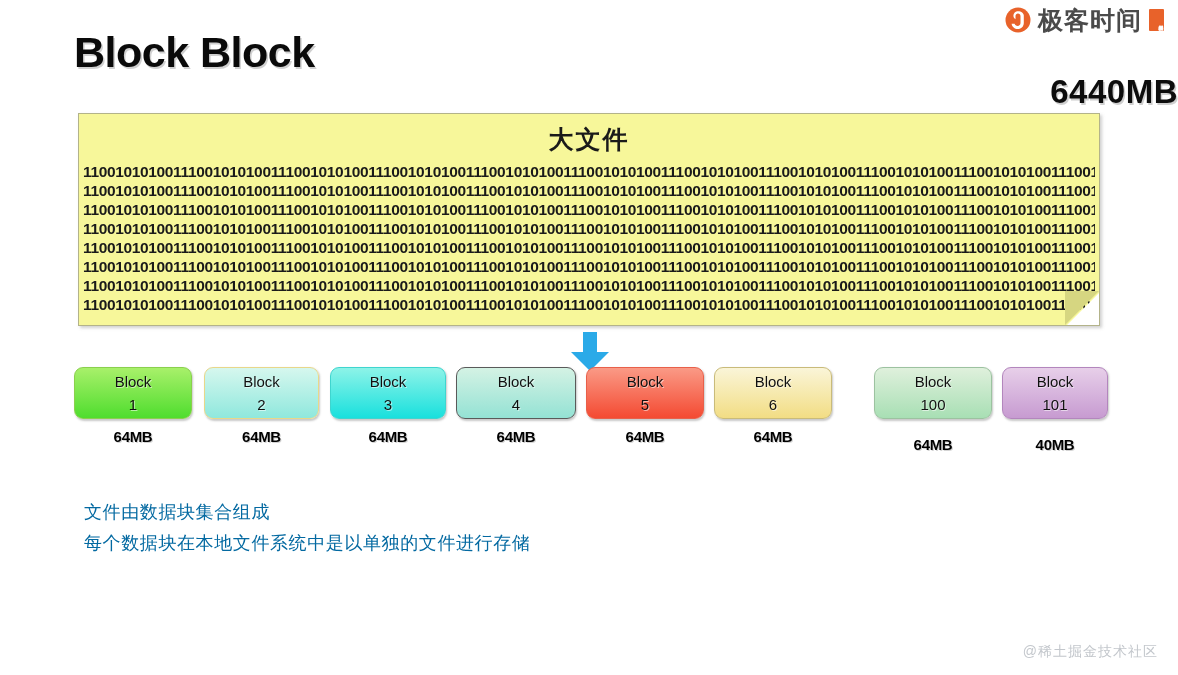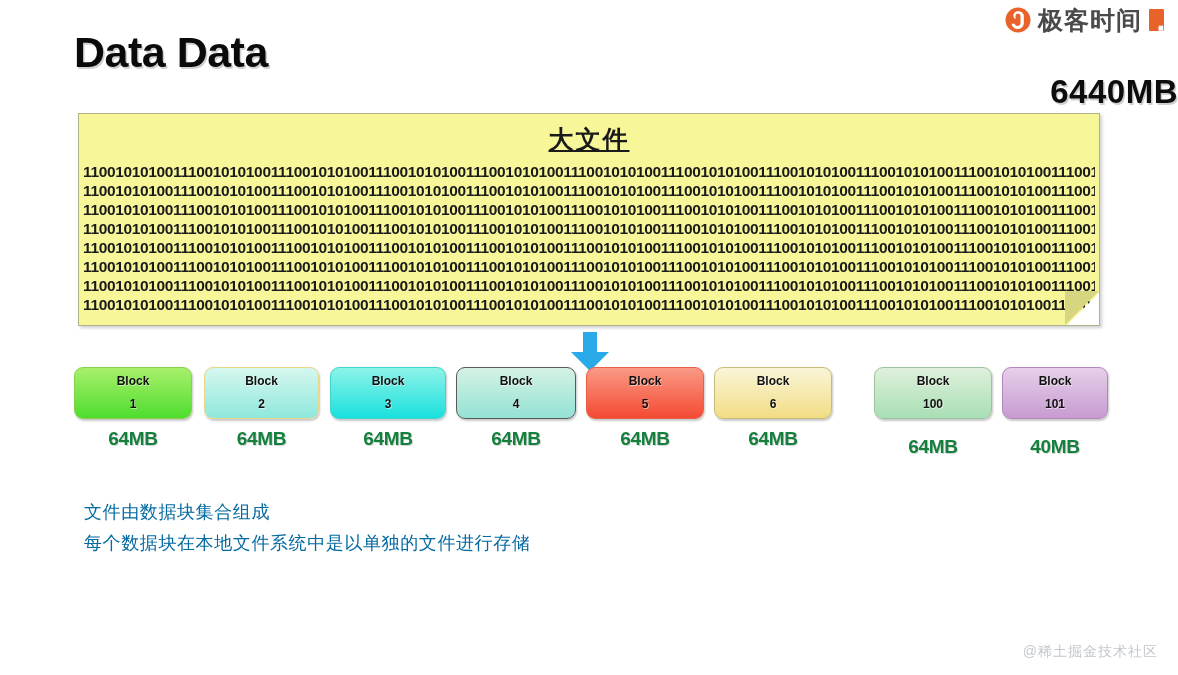--- a/index.html
+++ b/index.html
@@ -114,21 +114,20 @@
     border-top: 34px solid #d6d681;
   }
   #file-label {
     text-align: center;
     font-family: "Liberation Serif", serif;
     font-size: 25px;
     font-weight: 700;
     color: #1a1a1a;
     margin-top: 9px;
     letter-spacing: 2px;
-    text-decoration: underline;
   }
   #binary-rows {
     margin-top: 6px;
     padding: 0 4px;
   }
   #binary-rows .bitrow {
     font-family: "Liberation Sans", sans-serif;
     font-size: 15.5px;
     font-weight: 700;
     color: #1a1a1a;
@@ -165,30 +164,30 @@
     height: 52px;
     border-radius: 9px;
     box-sizing: border-box;
     display: flex;
     flex-direction: column;
     align-items: center;
     justify-content: center;
     box-shadow: 1px 1.5px 2px rgba(120,120,120,0.4);
   }
   .block-box .bline {
-    font-size: 12px;
-    font-weight: 700;
+    font-size: 15px;
+    font-weight: 400;
     color: #101010;
     line-height: 23px;
     text-shadow: 0.8px 0.8px 0 rgba(255,255,255,0.55);
   }
   .block-size {
-    font-size: 19px;
-    font-weight: 700;
-    color: #15803d;
+    font-size: 15px;
+    font-weight: 700;
+    color: #000000;
     margin-top: 9px;
     letter-spacing: -0.3px;
     text-shadow: 1px 1px 0 rgba(170,170,170,0.5);
   }
   #ellipsis {
     position: absolute;
     left: 837px;
     top: 18px;
     font-size: 30px;
     font-weight: 700;
@@ -230,21 +229,21 @@
   <span class="mark">
     <svg width="26" height="26" viewBox="0 0 26 26">
       <circle cx="13" cy="13" r="12.5" fill="#e8622a"></circle>
       <path d="M13 4.2 C10.4 4.2 8.4 6.1 8.4 8.6 C8.4 10.2 9.2 11.5 10.5 12.3 L10.5 9.0 C10.5 7.6 11.6 6.5 13 6.5 C14.4 6.5 15.5 7.6 15.5 9.0 L15.5 16.0 C15.5 17.6 14.2 18.9 12.6 18.9 C11.2 18.9 10.0 18.0 9.6 16.7 L6.6 16.7 C7.1 19.9 9.6 22.0 12.8 22.0 C16.3 22.0 18.8 19.4 18.8 16.0 L18.8 8.6 C18.8 6.1 16.3 4.2 13 4.2 Z" fill="#ffffff"></path>
     </svg>
   </span>
   <span class="logo-text">极客时间</span>
   <span class="seal">极客邦科技出品</span>
 </div>
 
-<div id="page-title">Data Data</div>
+<div id="page-title">Block Block</div>
 
 <div id="size-caption">6440MB</div>
 
 <div id="file-box">
   <div id="file-label">大文件</div>
   <div id="binary-rows">
       <div class="bitrow">1100101010011100101010011100101010011100101010011100101010011100101010011100101010011100101010011100101010011100101010011100101010011</div>
       <div class="bitrow">1100101010011100101010011100101010011100101010011100101010011100101010011100101010011100101010011100101010011100101010011100101010011</div>
       <div class="bitrow">1100101010011100101010011100101010011100101010011100101010011100101010011100101010011100101010011100101010011100101010011100101010011</div>
       <div class="bitrow">1100101010011100101010011100101010011100101010011100101010011100101010011100101010011100101010011100101010011100101010011100101010011</div>

